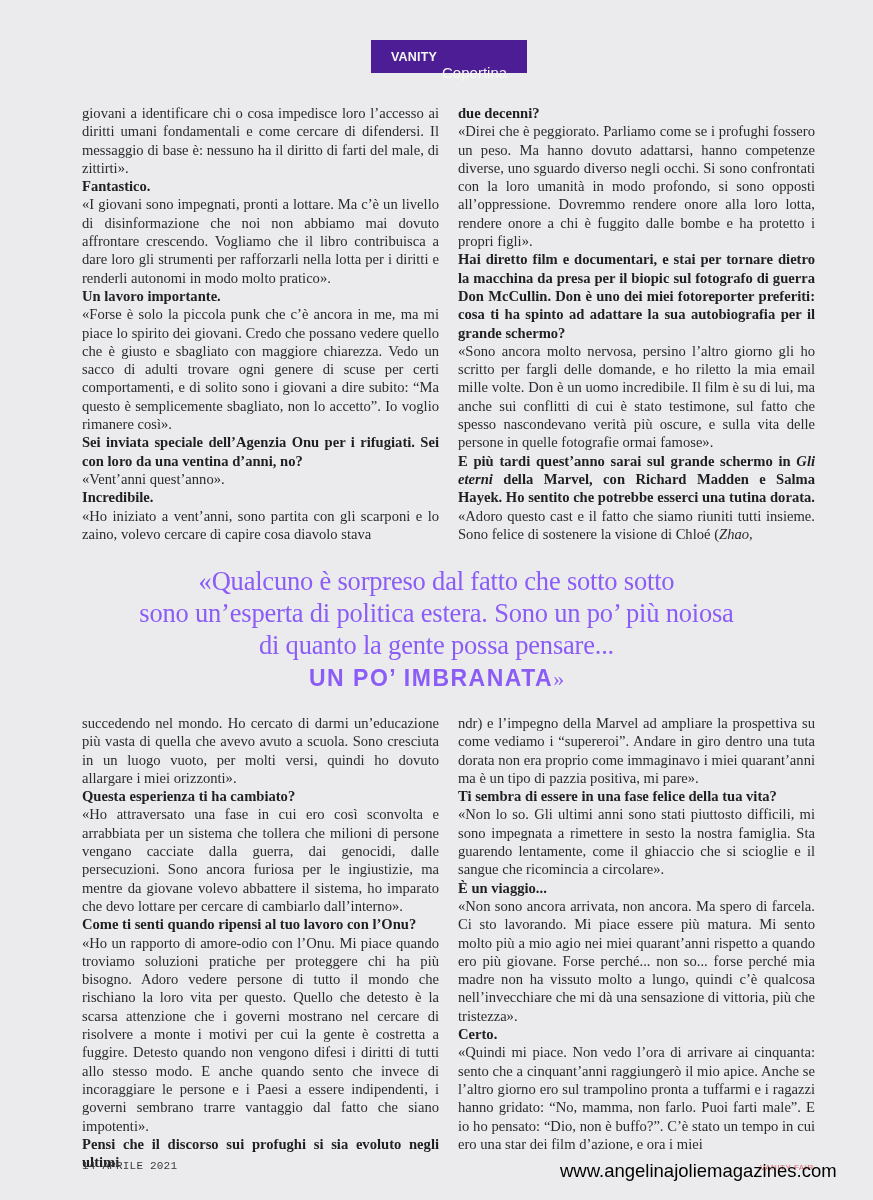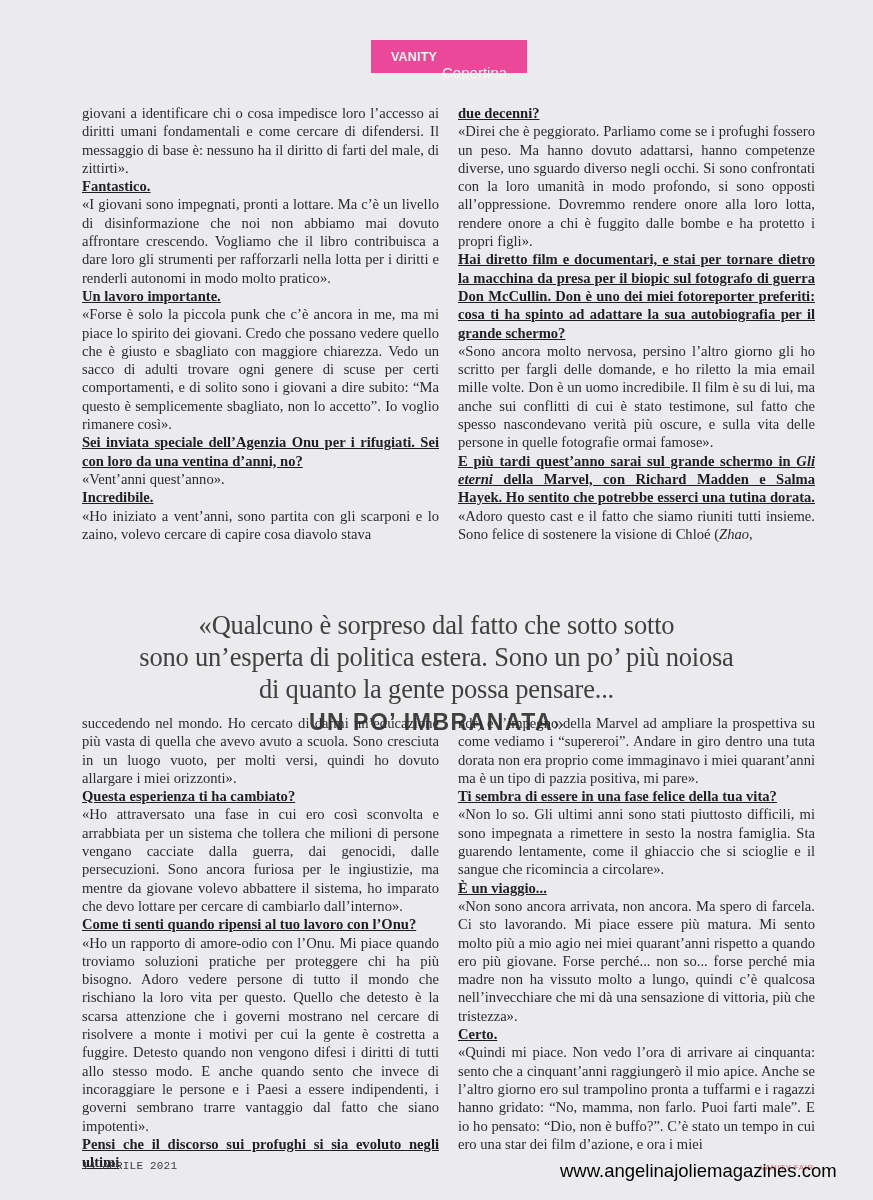--- a/index.html
+++ b/index.html
@@ -11,21 +11,21 @@
       overflow: hidden;
       color: #2a2a2c;
       font-family: "Liberation Serif", "DejaVu Serif", serif;
     }
     .section-tag {
       position: absolute;
       left: 371px;
       top: 40px;
       width: 156px;
       height: 33px;
-      background: #ec4899;
+      background: #4c1d95;
       color: #f4f8f0;
       display: flex;
       align-items: center;
       justify-content: center;
       font-size: 14.5px;
       white-space: nowrap;
     }
     .section-tag .brand {
       font-family: "Liberation Sans", "DejaVu Sans", sans-serif;
       font-weight: bold;
@@ -40,38 +40,37 @@
     }
     .col {
       position: absolute;
       width: 357px;
       font-size: 14.6px;
       line-height: 18.3px;
       text-align: justify;
       color: #2b2b2d;
     }
     .col p { margin: 0; }
-    .col .q { font-weight: bold; color: #1f1f21; text-decoration: underline; }
+    .col .q { font-weight: bold; color: #1f1f21; }
     #col-tl { left: 82px; top: 104px; }
     #col-tr { left: 458px; top: 104px; }
     #col-bl { left: 82px; top: 714px; }
     #col-br { left: 458px; top: 714px; }
 
     .pullquote {
       position: absolute;
       left: 60px;
       top: 565px;
       width: 753px;
       text-align: center;
       font-family: "Liberation Serif", "DejaVu Serif", serif;
-      color: #404040;
+      color: #8b5cf6;
       font-size: 26.5px;
       line-height: 32px;
       letter-spacing: -0.2px;
-      margin-top: 44px;
     }
     .pullquote .pq-line { display: block; white-space: nowrap; }
     .pullquote .pq-caps {
       font-family: "Liberation Sans", "DejaVu Sans", sans-serif;
       font-weight: bold;
       font-size: 23px;
       letter-spacing: 1.5px;
     }
     .pullquote .pq-close {
       font-family: "Liberation Serif", serif;

